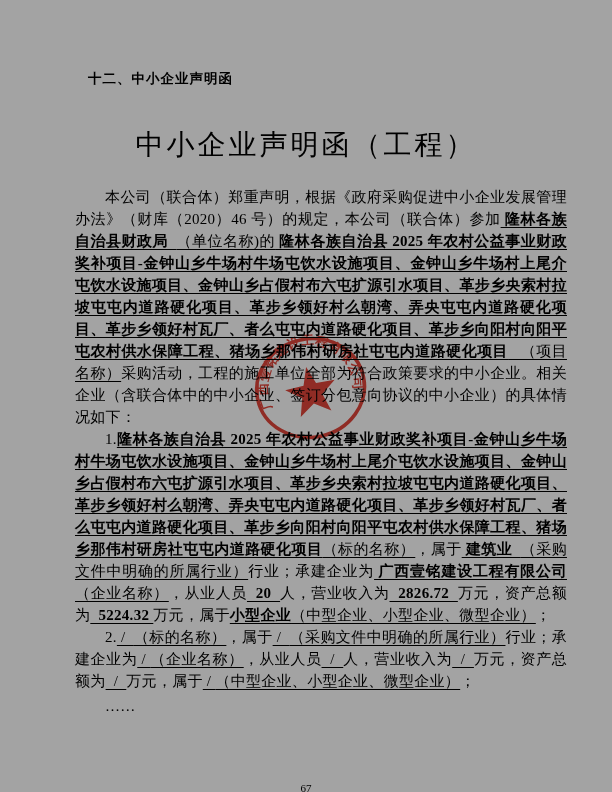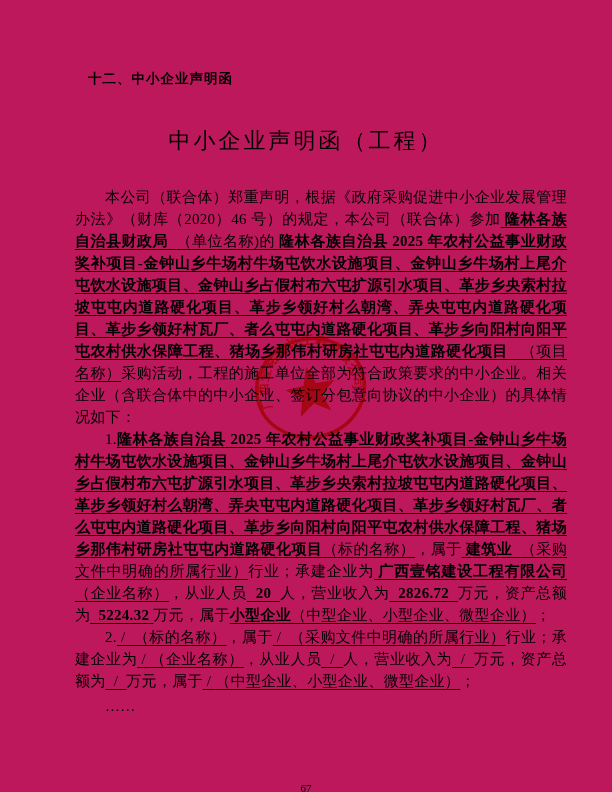--- a/index.html
+++ b/index.html
@@ -4,30 +4,30 @@
 <style>
   * { margin: 0; padding: 0; box-sizing: border-box; }
   html, body { background: #ffffff; }
   body {
     width: 612px; height: 792px;
     position: relative;
     font-family: "Liberation Serif", "DejaVu Serif", serif;
     color: #000;
     overflow: hidden;
   }
-  .page { position: absolute; inset: 0; background: #be185d; }
+  .page { position: absolute; inset: 0; background: #a3a3a3; }
 
   .section-heading {
     position: absolute; left: 88px; top: 70px;
     font-size: 13.5px; font-weight: bold; letter-spacing: 1px;
   }
   .doc-title {
     position: absolute; left: 0; right: 0; top: 126px;
     text-align: center;
-    font-size: 22px; letter-spacing: 3px;
+    font-size: 28px; letter-spacing: 3px;
   }
 
   .body-text {
     position: absolute; left: 75px; top: 186px; width: 492px;
     font-size: 15px; line-height: 22px;
     text-align: justify; letter-spacing: 0.3px;
   }
   .body-text p { text-indent: 2em; }
   .body-text p.ellipsis-line { margin-top: 3px; margin-bottom: 7px; }
 

